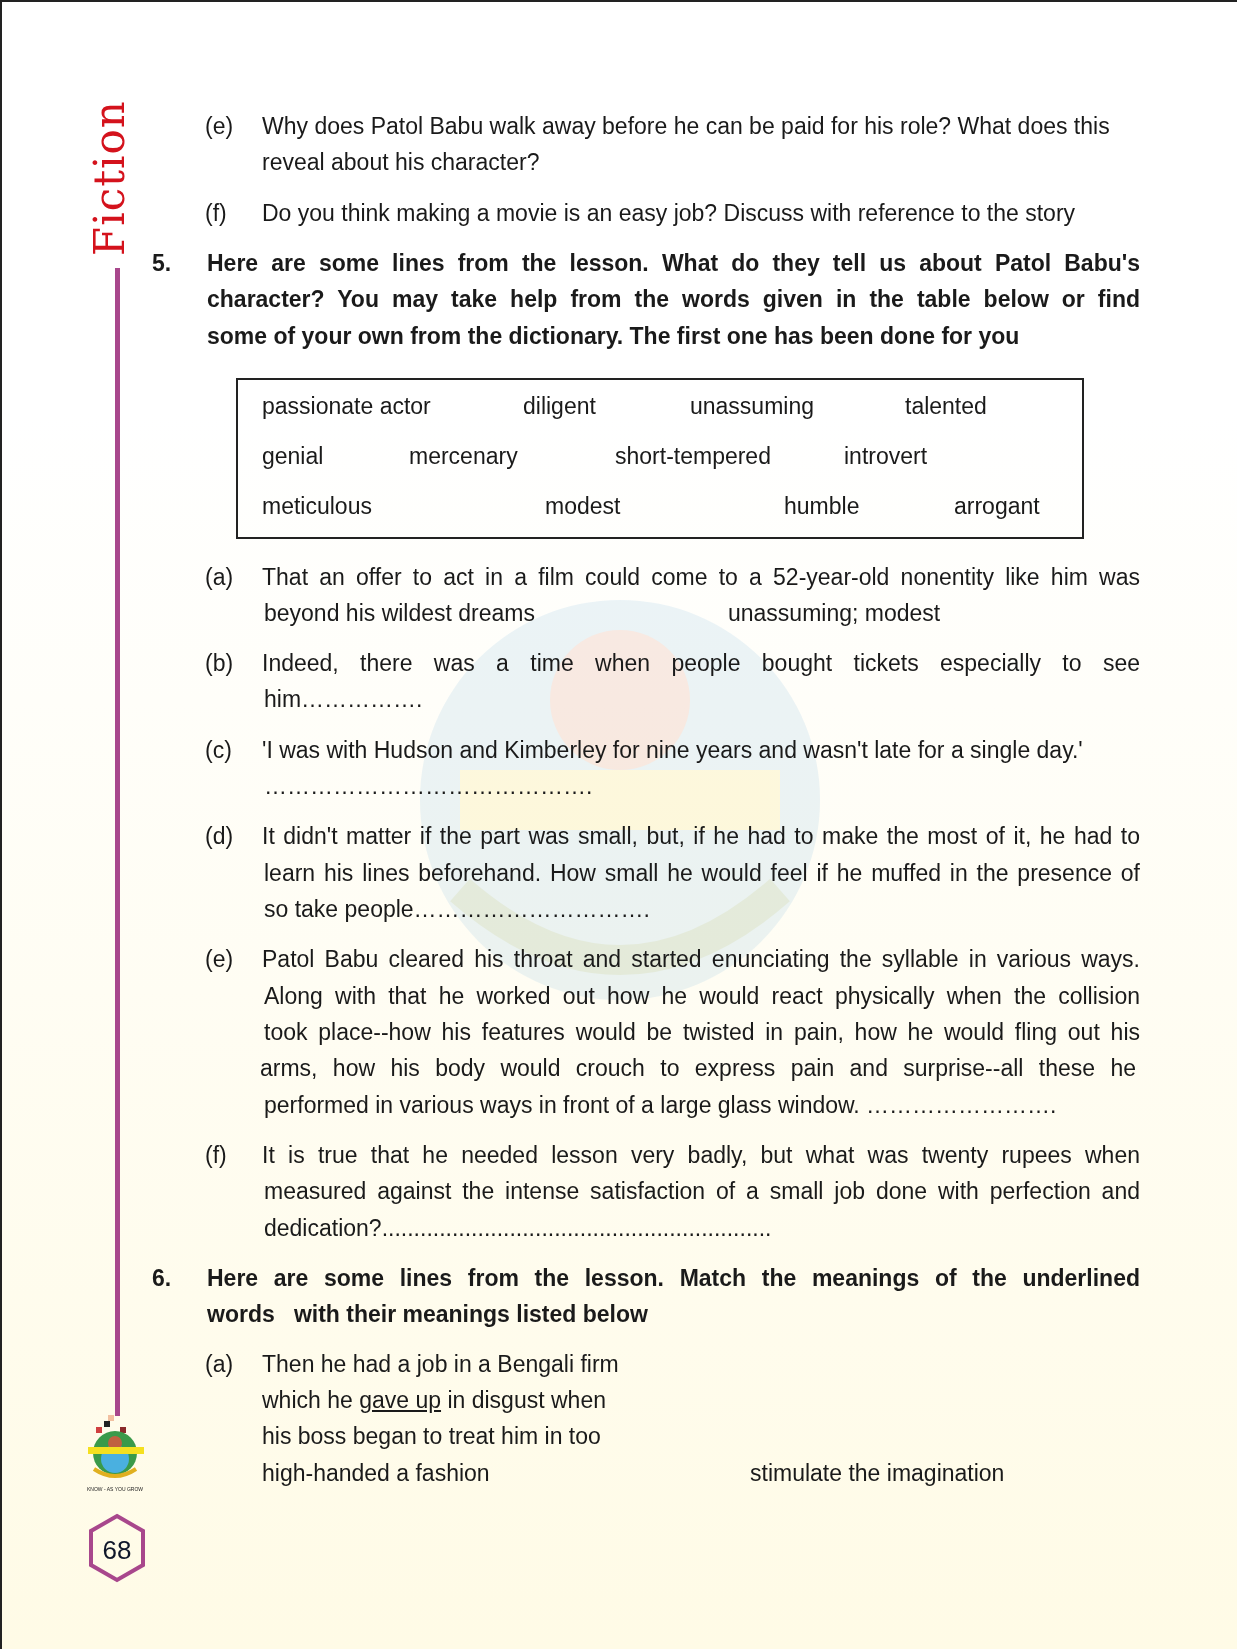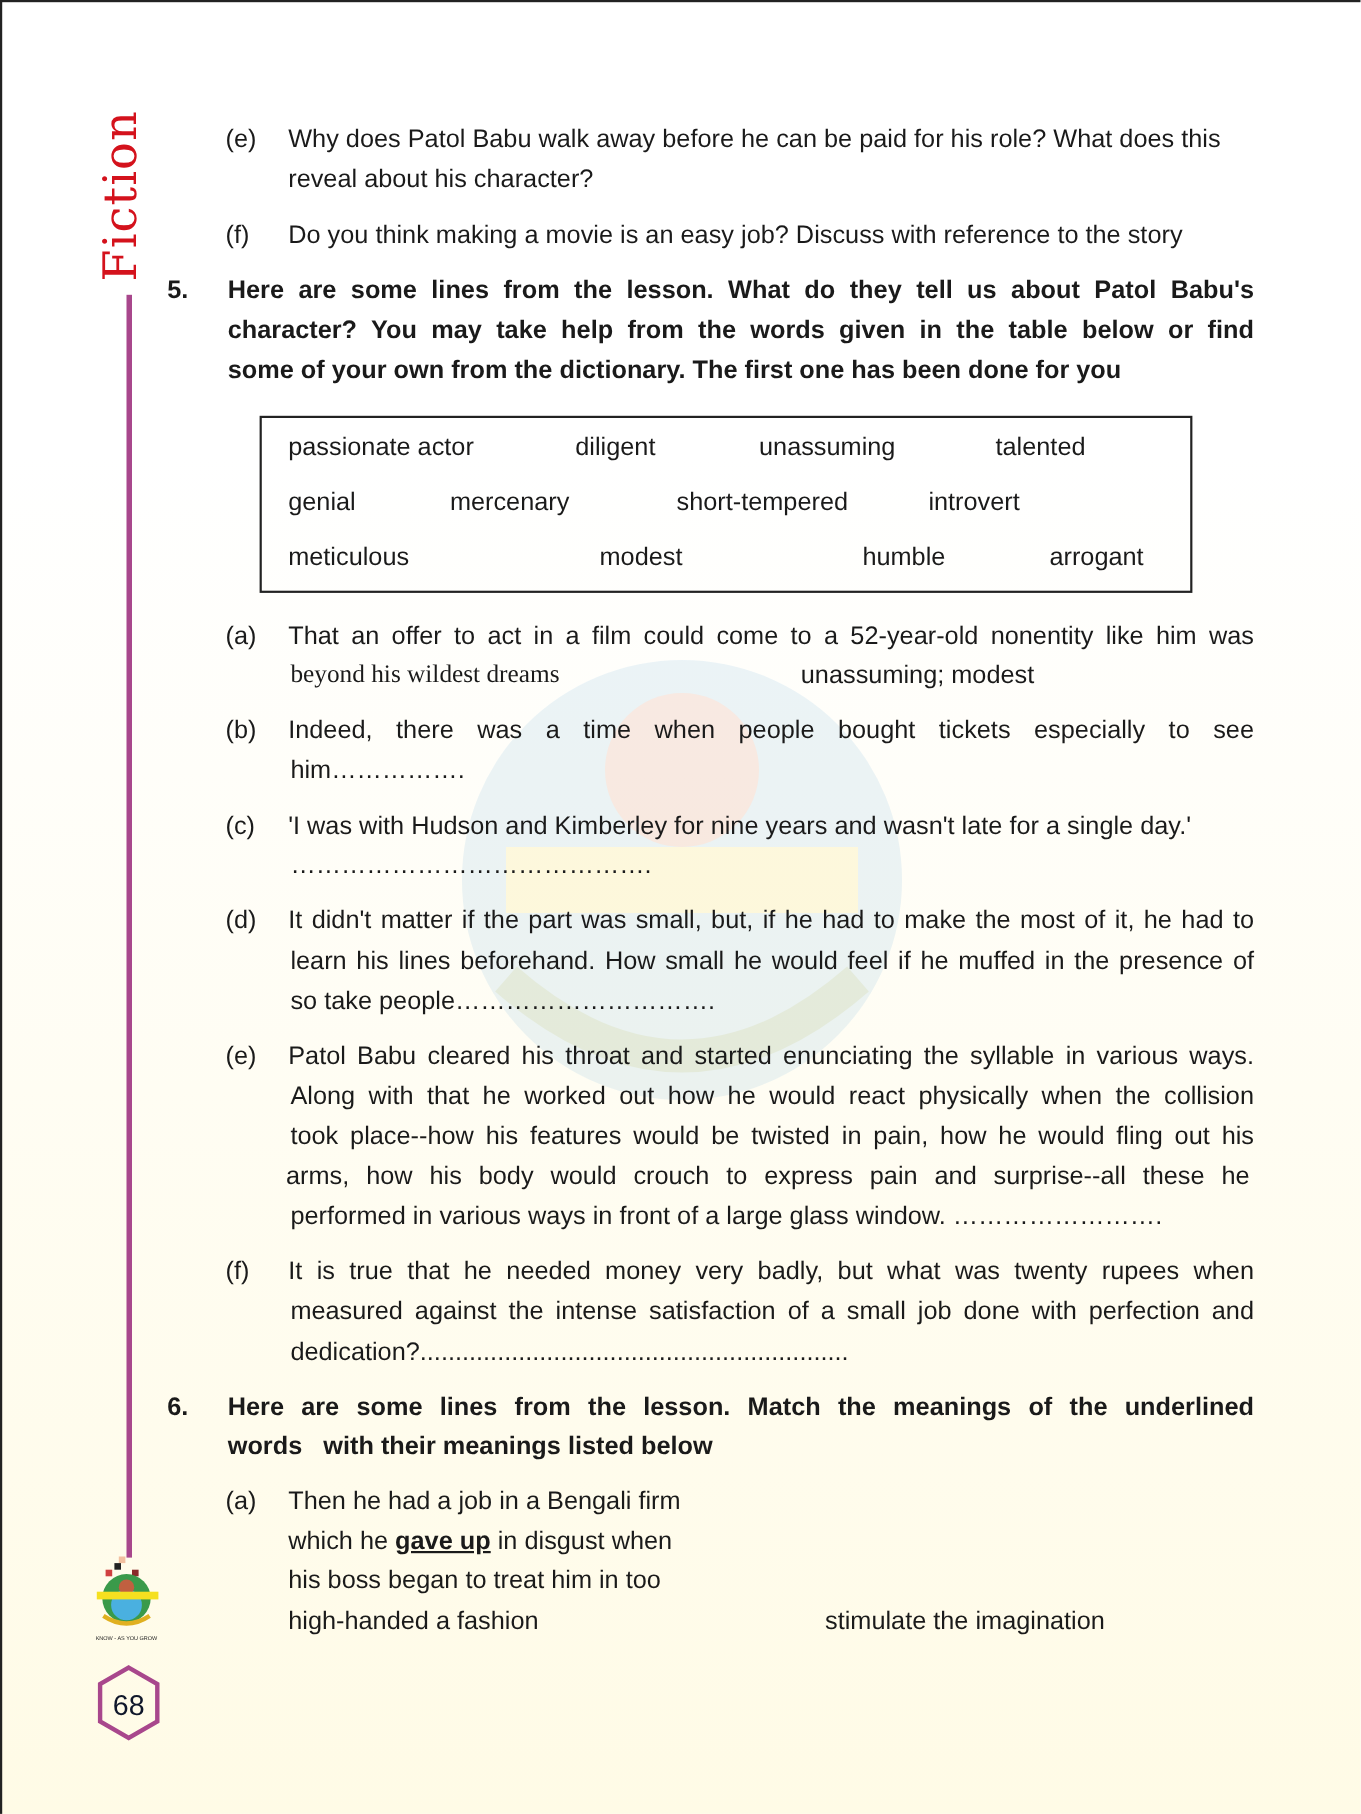--- a/index.html
+++ b/index.html
@@ -44,21 +44,21 @@
   .lbl { position:absolute; left:205px; }
   .txt { position:absolute; left:262px; width:878px; }
   .just-last { text-align:justify; text-align-last:justify; }
   .num { position:absolute; left:152px; font-weight:bold; }
   .bold { font-weight:bold; }
   .box {
     position:absolute; left:236px; top:378px; width:844px; height:157px;
     border:2px solid #222; background:transparent;
   }
   .word { position:absolute; font-size:23px; }
-  .u { text-decoration:underline; font-weight:bold; }
+  .u { text-decoration:underline; font-weight:normal; }
 </style>
 </head>
 <body>
 
 <div class="page-border"></div>
 <div class="page-border-left"></div>
 
 <div class="side-label">
     <span>Fiction</span>
   </div>
@@ -108,21 +108,21 @@
   <span class="word" style="left:262px;top:493px;">meticulous</span>
   <span class="word" style="left:545px;top:493px;">modest</span>
   <span class="word" style="left:784px;top:493px;">humble</span>
   <span class="word" style="left:954px;top:493px;">arrogant</span>
 
   <div class="row" style="top:559px;">
     <span class="lbl">(a)</span>
     <span class="txt just-last">That an offer to act in a film could come to a 52-year-old nonentity like him was</span>
   </div>
   <div class="row" style="top:595px;">
-    <span class="txt" style="left:264px;font-family:Liberation Serif, serif;">beyond his wildest dreams</span>
+    <span class="txt" style="left:264px;">beyond his wildest dreams</span>
     <span class="txt" style="left:728px;width:400px;">unassuming; modest</span>
   </div>
 
   <div class="row" style="top:645px;">
     <span class="lbl">(b)</span>
     <span class="txt just-last">Indeed, there was a time when people bought tickets especially to see</span>
   </div>
   <div class="row" style="top:681px;">
     <span class="txt" style="left:264px;">him…………….</span>
   </div>
@@ -158,21 +158,21 @@
   </div>
   <div class="row" style="top:1050px;">
     <span class="txt just-last" style="left:260px;width:876px;">arms, how his body would crouch to express pain and surprise--all these he</span>
   </div>
   <div class="row" style="top:1087px;">
     <span class="txt" style="left:264px;">performed in various ways in front of a large glass window. …………………….</span>
   </div>
 
   <div class="row" style="top:1137px;">
     <span class="lbl">(f)</span>
-    <span class="txt just-last">It is true that he needed money very badly, but what was twenty rupees when</span>
+    <span class="txt just-last">It is true that he needed lesson very badly, but what was twenty rupees when</span>
   </div>
   <div class="row" style="top:1173px;">
     <span class="txt just-last" style="left:264px;width:876px;">measured against the intense satisfaction of a small job done with perfection and</span>
   </div>
   <div class="row" style="top:1210px;">
     <span class="txt" style="left:264px;">dedication?.............................................................</span>
   </div>
 
   <div class="row bold" style="top:1260px;">
     <span class="num">6.</span>

